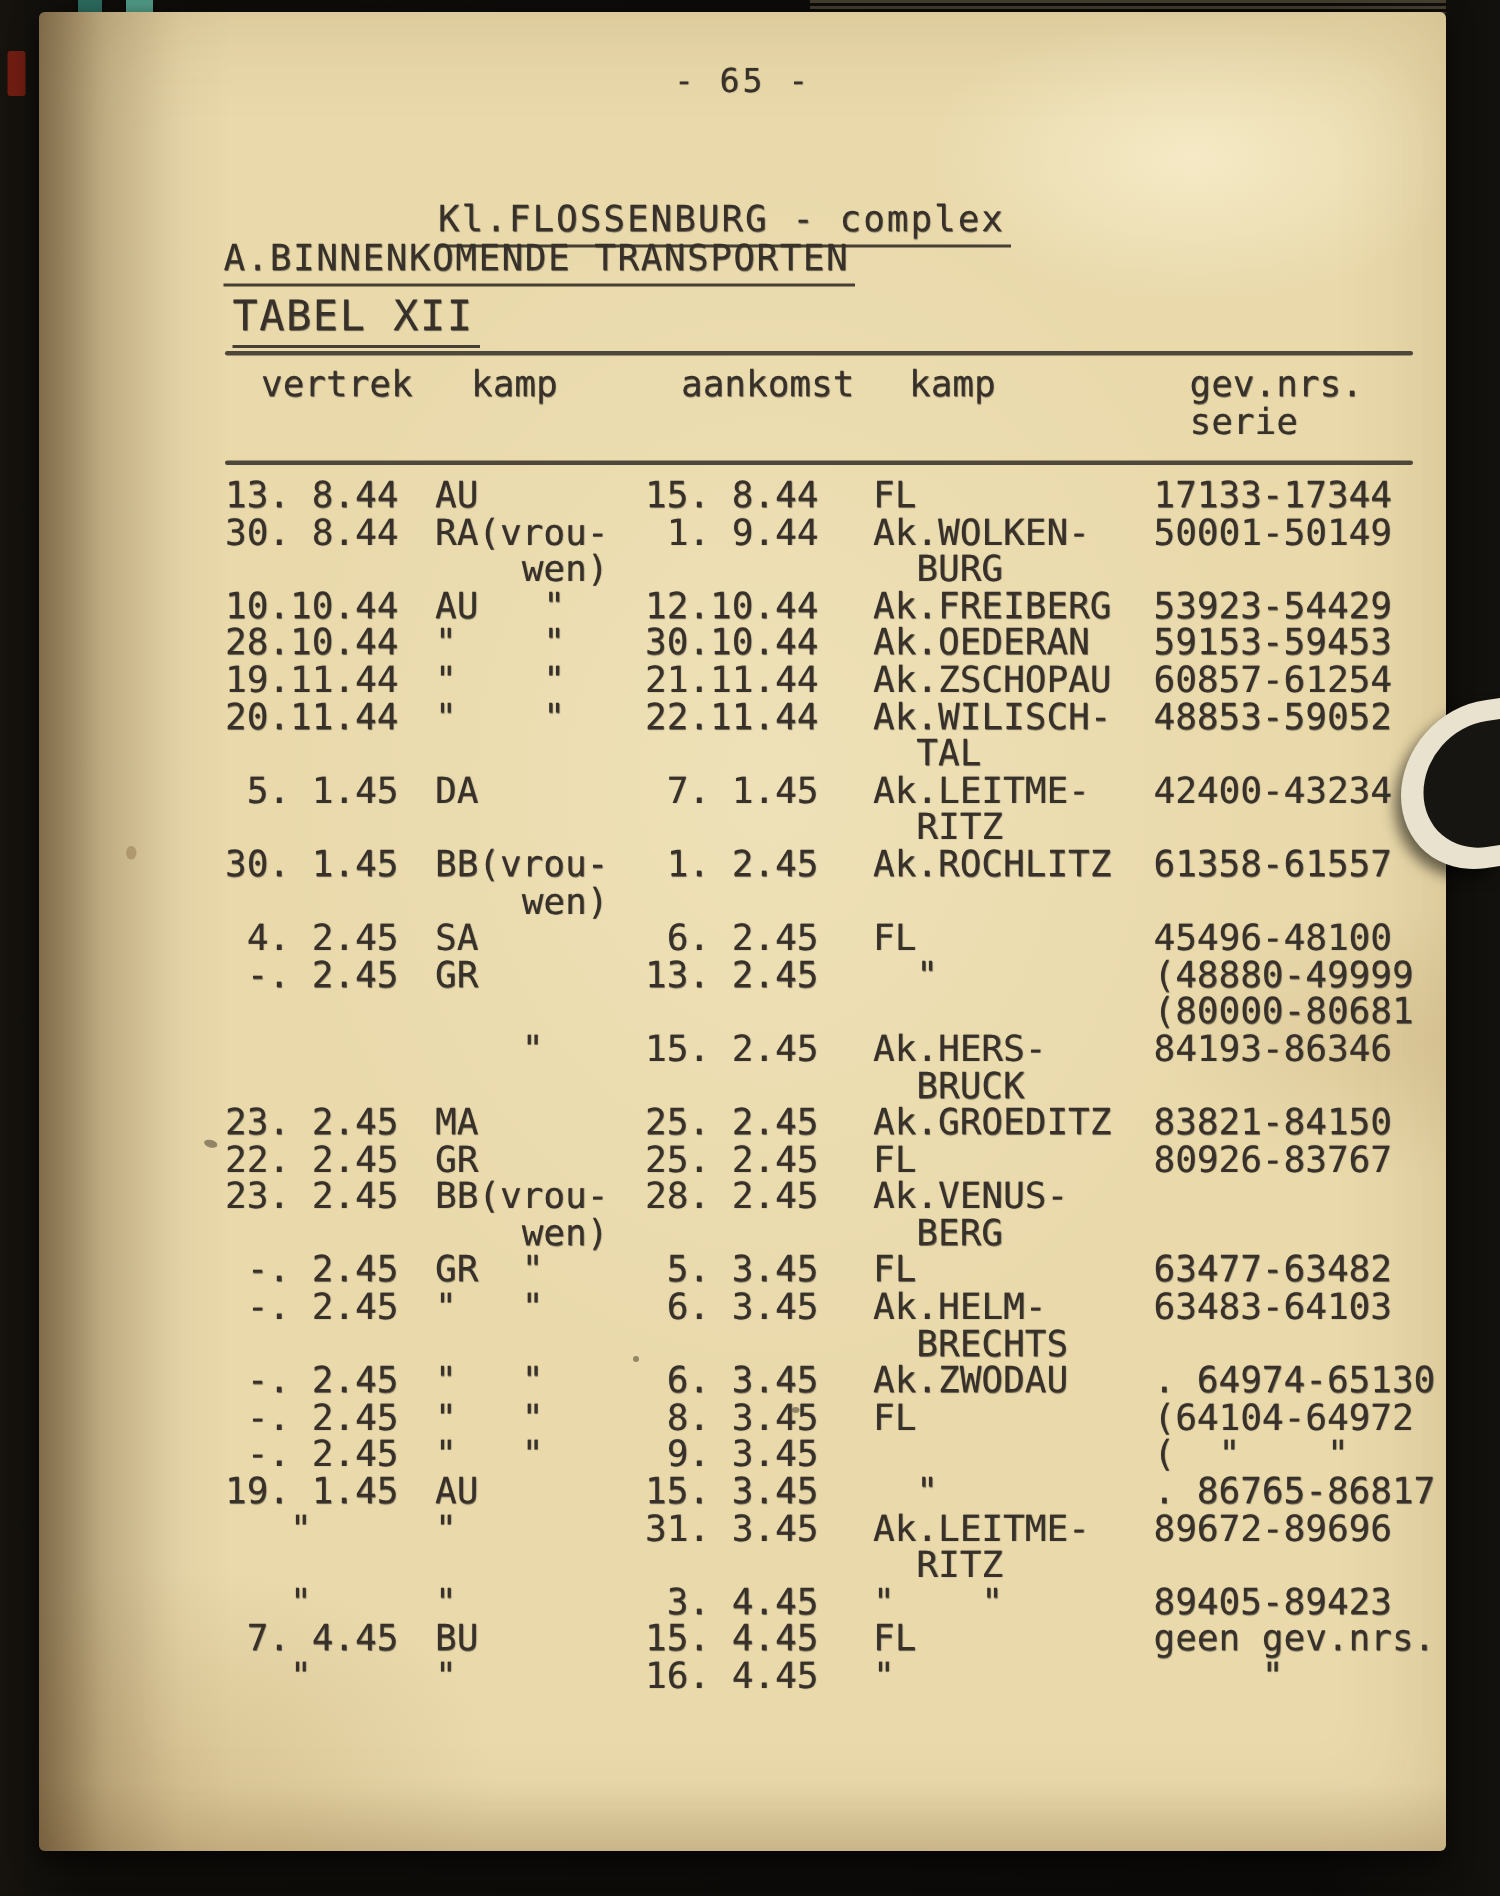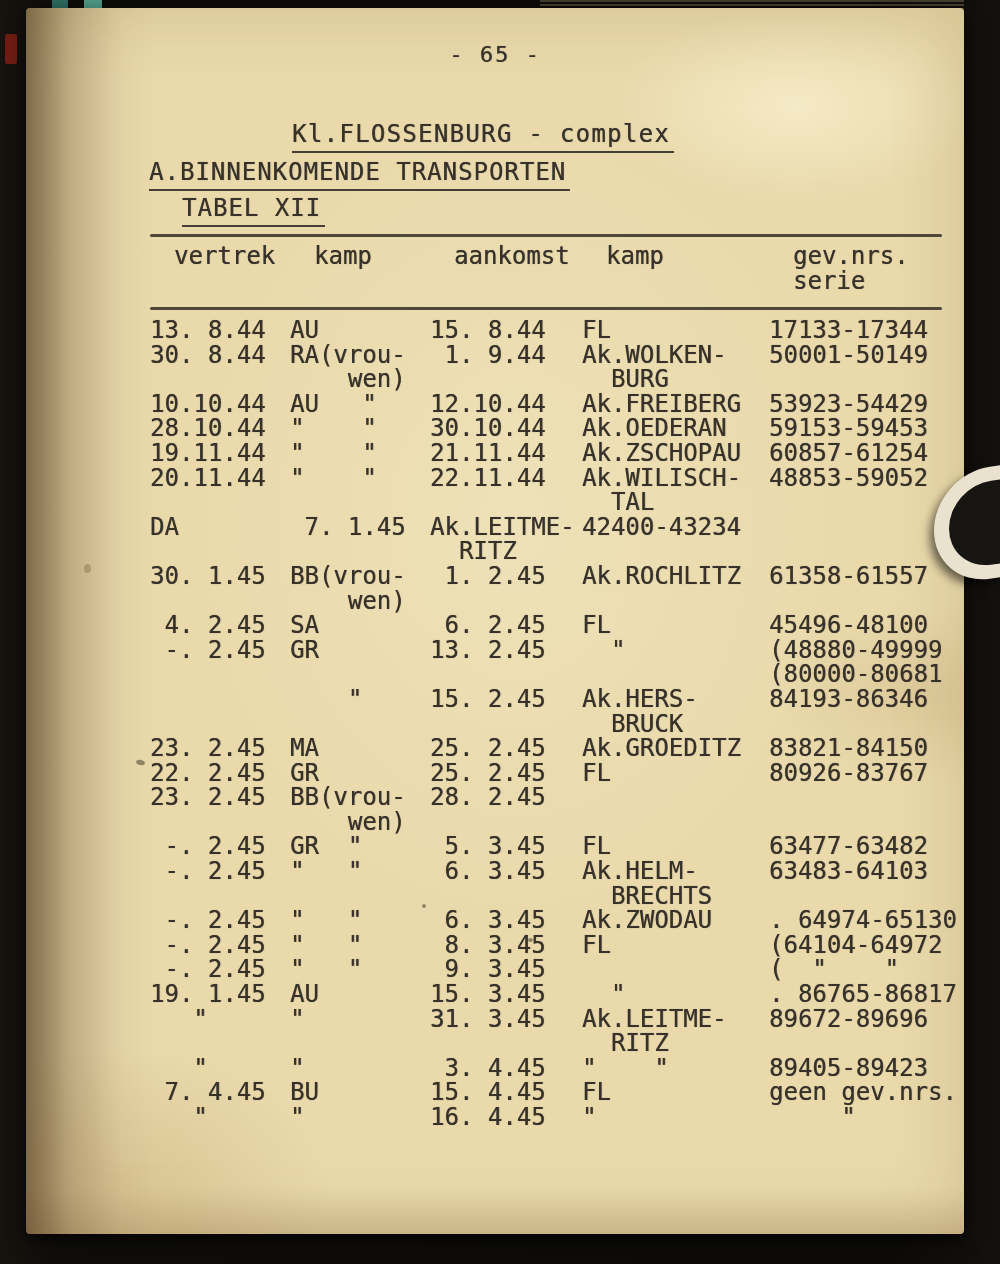--- a/index.html
+++ b/index.html
@@ -23,23 +23,23 @@
       linear-gradient(0deg, rgba(95,62,28,.16), transparent 46px),
       linear-gradient(90deg, rgba(70,45,18,.40), rgba(92,62,30,.16) 40px, rgba(92,62,30,.06) 84px, transparent 128px);
     box-shadow:0 6px 18px rgba(0,0,0,.65), inset 0 0 70px rgba(125,92,42,.22);
     color:var(--ink_color,#37312a);
     text-shadow:.4px .4px .7px rgba(55,49,41,.75);
   }
   .binding{position:absolute;left:0;top:0;bottom:0;width:96px;border-radius:4px 0 0 4px;
     background:linear-gradient(90deg,rgba(50,30,10,.30),rgba(80,55,25,.12) 50%,transparent);}
   .pageno{position:absolute;top:34px;left:0;width:100%;text-align:center;font-size:22px;letter-spacing:2px;}
   .underlined{display:inline-block;border-bottom:2px solid rgba(52,46,38,.9);padding:0 4px 3px 0;}
-  .title{position:absolute;top:112px;left:266px;font-size:24px;letter-spacing:1.3px;}
+  .title{position:absolute;top:124px;left:266px;font-size:24px;letter-spacing:1.3px;}
   .section{position:absolute;top:150px;left:99px;font-size:24px;letter-spacing:1px;margin-left:24px;}
-  .tlabel{position:absolute;top:186px;left:129px;font-size:24px;letter-spacing:1px;margin-left:27px;}
+  .tlabel{position:absolute;top:186px;left:129px;font-size:28px;letter-spacing:1px;}
   .rule{position:absolute;left:124px;width:792px;height:3px;background:rgba(52,46,38,.85);border-radius:2px;}
   .rule-top{top:226px;}
   .rule-mid{top:299px;}
   .thead,.trow{display:grid;grid-template-columns:140px 140px 152px 187px 1fr;}
   .thead{position:absolute;left:124px;top:236px;width:806px;font-size:24px;margin-left:24px;}
   .thead .tcell{line-height:25px;}
   .tbody{position:absolute;left:124px;top:310px;width:806px;display:flex;flex-direction:column;font-size:24px;}
   .tcell{white-space:pre;line-height:24.6px;}
   .speck{position:absolute;border-radius:50%;background:rgba(62,52,36,.5);}
   .s1{left:110px;top:752px;width:9px;height:5px;transform:rotate(14deg);}
@@ -131,20 +131,21 @@
         </div>
         <div class="trow">
           <div class="tcell">20.11.44</div>
           <div class="tcell">"    "</div>
           <div class="tcell">22.11.44</div>
           <div class="tcell">Ak.WILISCH-
   TAL</div>
           <div class="tcell">48853-59052</div>
         </div>
         <div class="trow">
+          <div class="tcell"> 5. 1.45</div>
           <div class="tcell">DA</div>
           <div class="tcell"> 7. 1.45</div>
           <div class="tcell">Ak.LEITME-
   RITZ</div>
           <div class="tcell">42400-43234</div>
         </div>
         <div class="trow">
           <div class="tcell">30. 1.45</div>
           <div class="tcell">BB(vrou-
     wen)</div>
@@ -187,20 +188,22 @@
           <div class="tcell">GR</div>
           <div class="tcell">25. 2.45</div>
           <div class="tcell">FL</div>
           <div class="tcell">80926-83767</div>
         </div>
         <div class="trow">
           <div class="tcell">23. 2.45</div>
           <div class="tcell">BB(vrou-
     wen)</div>
           <div class="tcell">28. 2.45</div>
+          <div class="tcell">Ak.VENUS-
+  BERG</div>
         </div>
         <div class="trow">
           <div class="tcell"> -. 2.45</div>
           <div class="tcell">GR  "</div>
           <div class="tcell"> 5. 3.45</div>
           <div class="tcell">FL</div>
           <div class="tcell">63477-63482</div>
         </div>
         <div class="trow">
           <div class="tcell"> -. 2.45</div>

